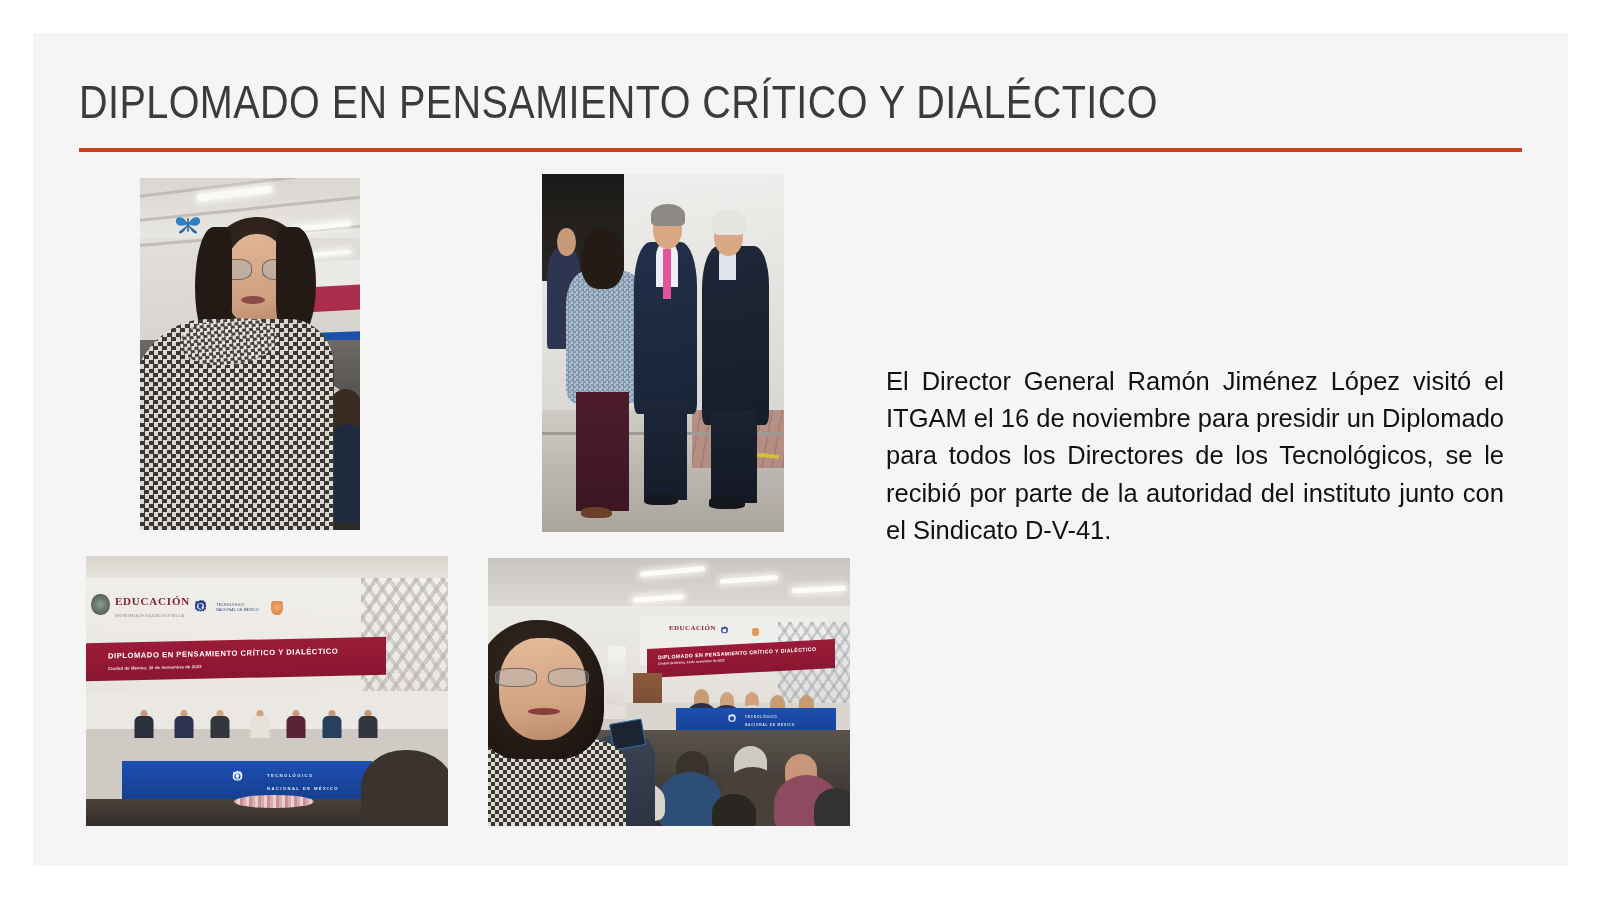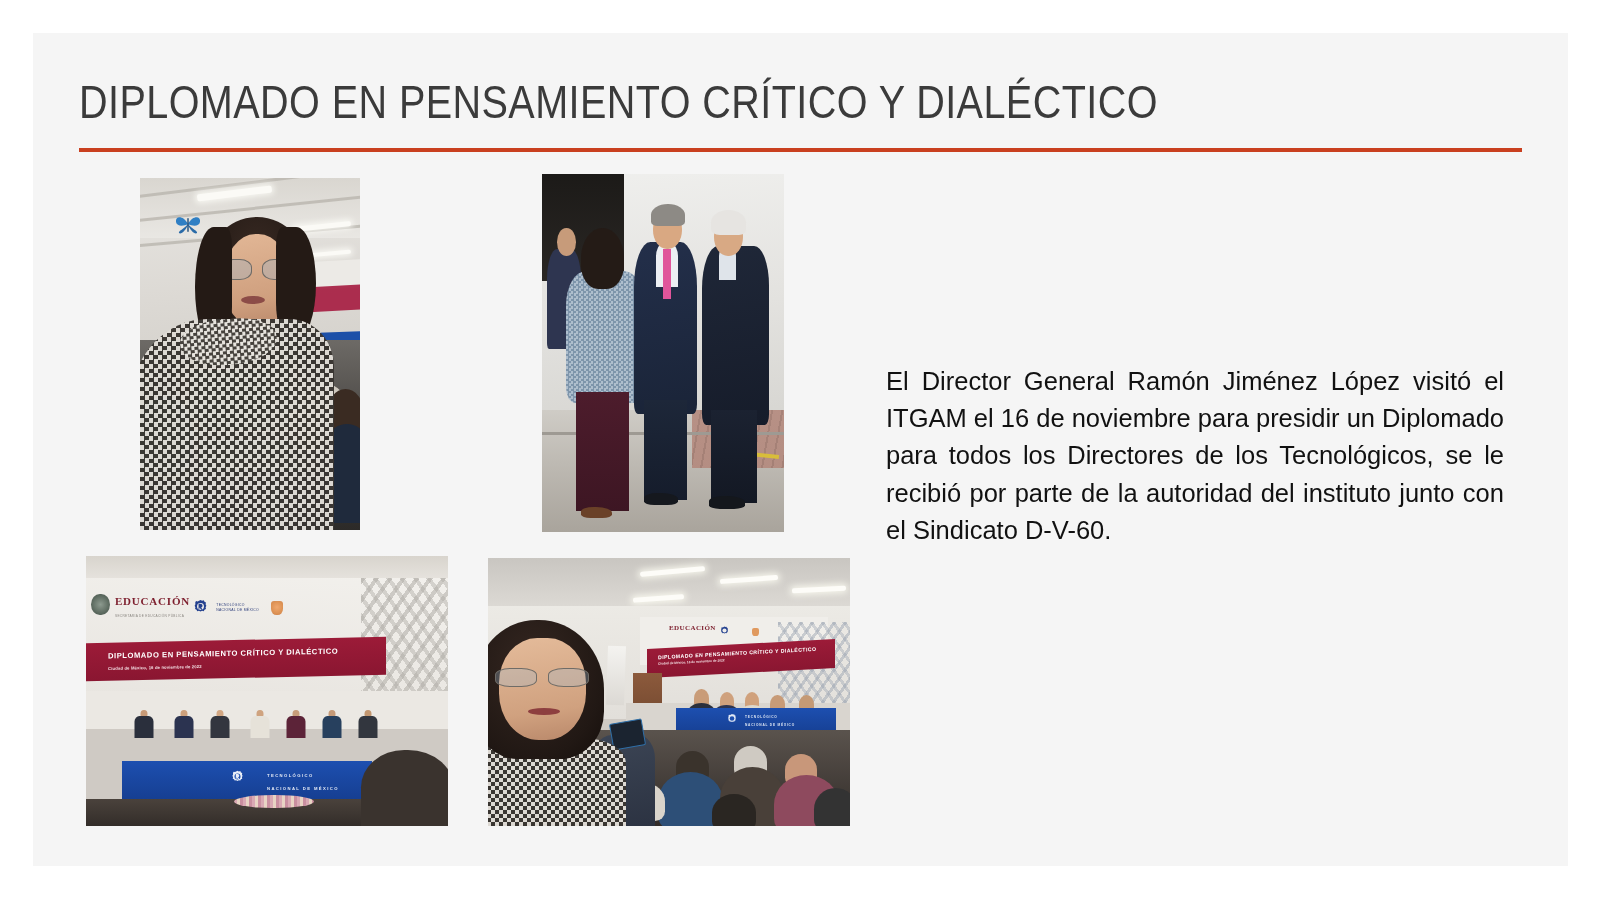--- a/index.html
+++ b/index.html
@@ -710,15 +710,15 @@
       <div id="p4-s-hair"></div>
       <div id="p4-s-face"></div>
       <div id="p4-s-glasses">
         <div class="p4-lens" style="left:0;"></div>
         <div class="p4-lens" style="right:0;"></div>
       </div>
       <div id="p4-s-mouth"></div>
     </div>
   </div>
 
-  <div id="body-text">El Director General Ramón Jiménez López visitó el ITGAM el 16 de noviembre para presidir un Diplomado para todos los Directores de los Tecnológicos, se le recibió por parte de la autoridad del instituto junto con el Sindicato D-V-60.</div>
+  <div id="body-text">El Director General Ramón Jiménez López visitó el ITGAM el 16 de noviembre para presidir un Diplomado para todos los Directores de los Tecnológicos, se le recibió por parte de la autoridad del instituto junto con el Sindicato D-V-41.</div>
 
 </div>
 
 </body></html>

